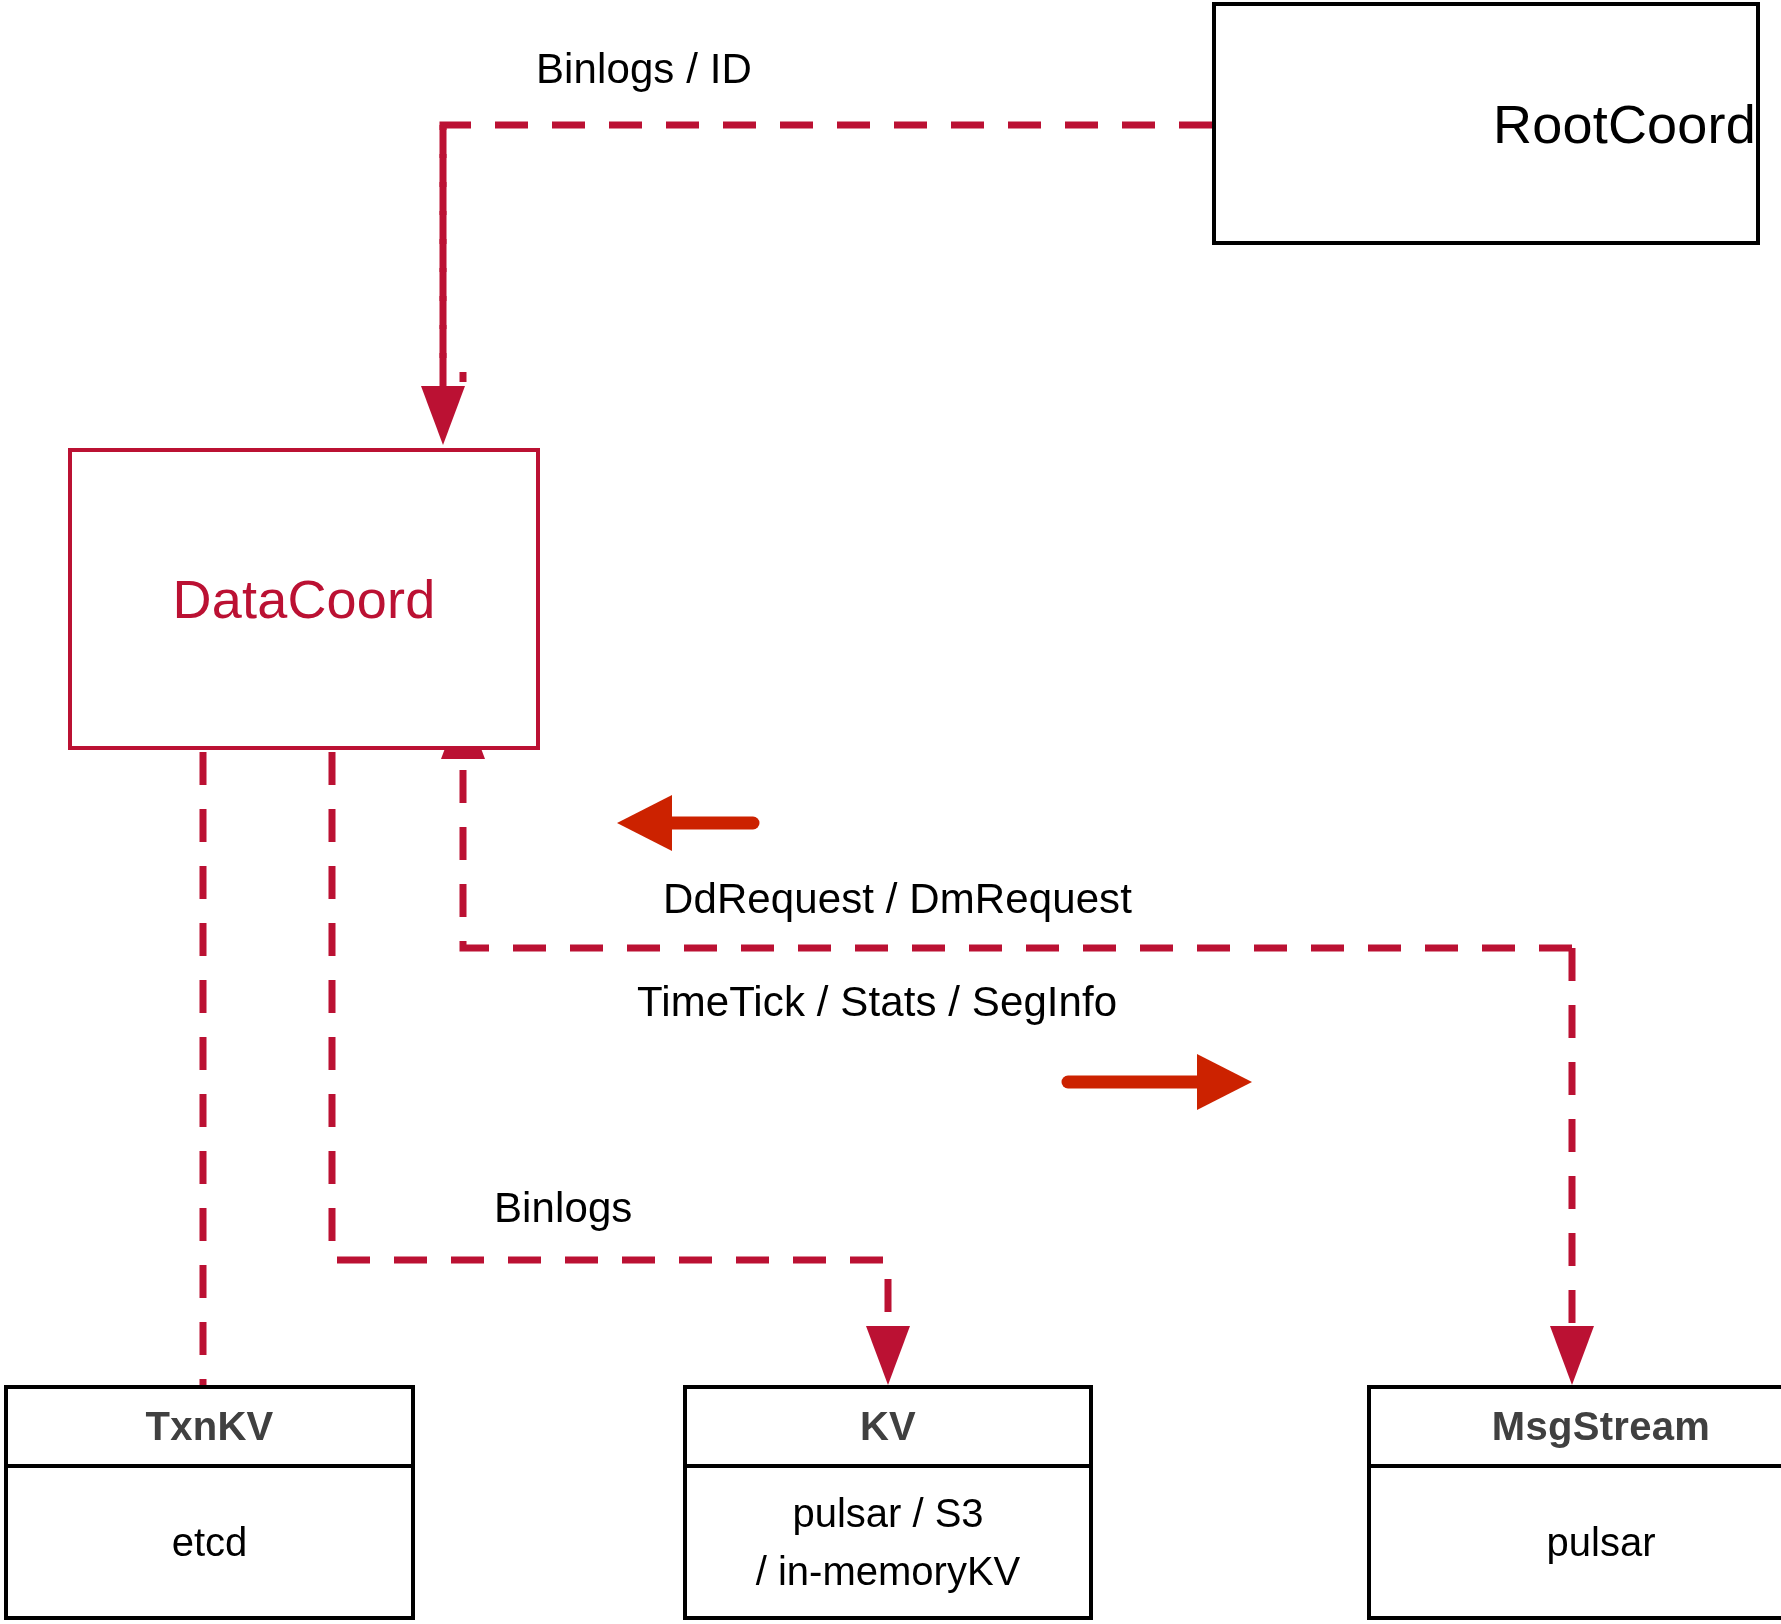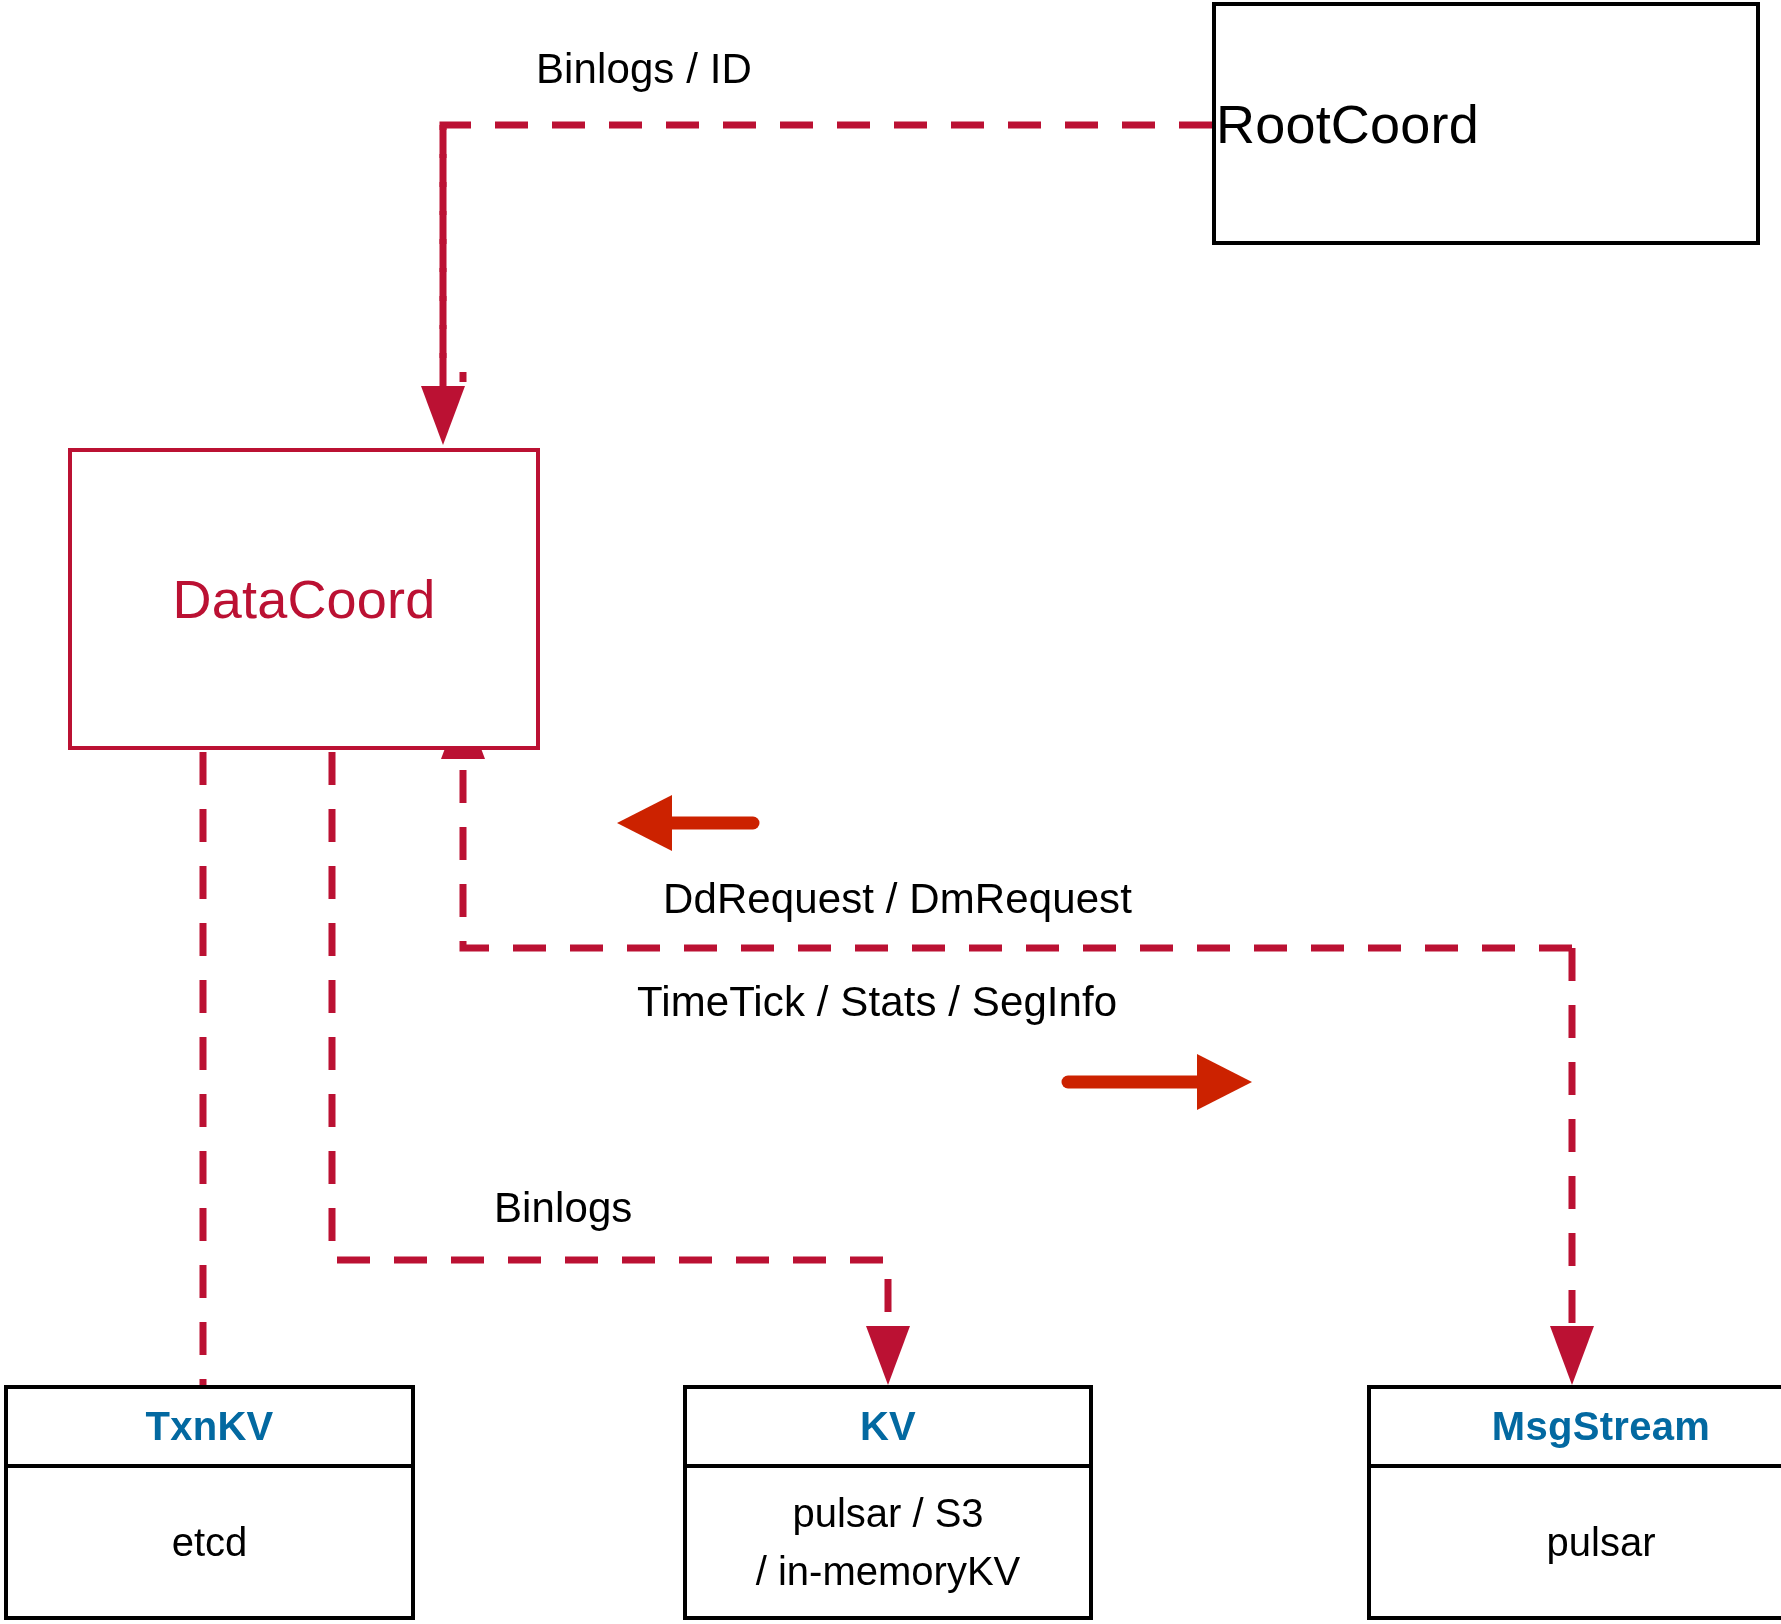--- a/index.html
+++ b/index.html
@@ -28,21 +28,21 @@
   }
   .node-box {
     position: absolute;
     box-sizing: border-box;
     background: #ffffff;
   }
   .plain-box {
     border: 4px solid #000000;
     display: flex;
     align-items: center;
-    justify-content: flex-start;
+    justify-content: flex-end;
   }
   .plain-box .node-title {
     font-size: 54px;
     color: #000000;
     font-weight: 400;
     letter-spacing: 0.2px;
   }
   .accent-box {
     border: 4px solid #bb1133;
     display: flex;
@@ -64,21 +64,21 @@
     flex: 0 0 79px;
     display: flex;
     align-items: center;
     justify-content: center;
     border-bottom: 4px solid #000000;
     box-sizing: border-box;
   }
   .split-header .node-title {
     font-size: 40px;
     font-weight: bold;
-    color: #0369a1;
+    color: #404040;
     letter-spacing: 0.3px;
   }
   .split-body {
     flex: 1 1 auto;
     display: flex;
     flex-direction: column;
     align-items: center;
     justify-content: center;
     box-sizing: border-box;
   }

